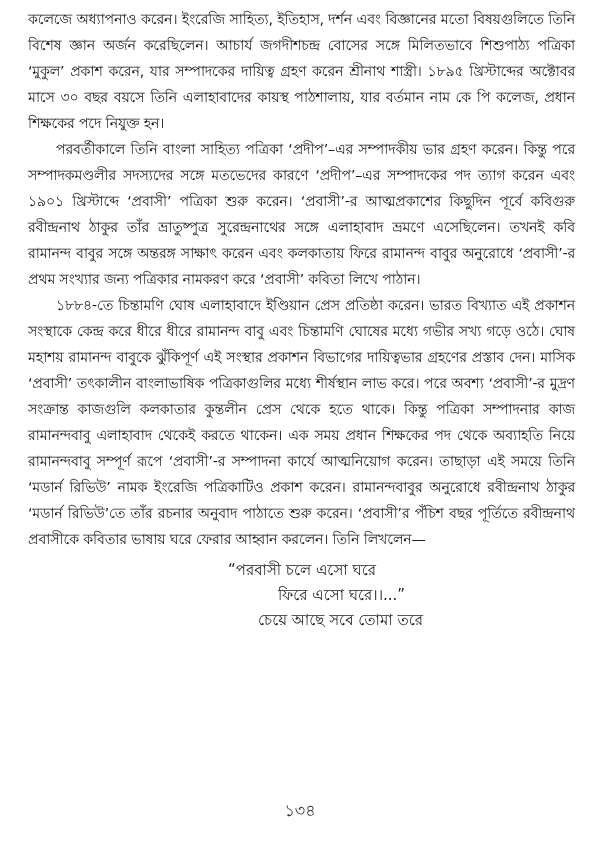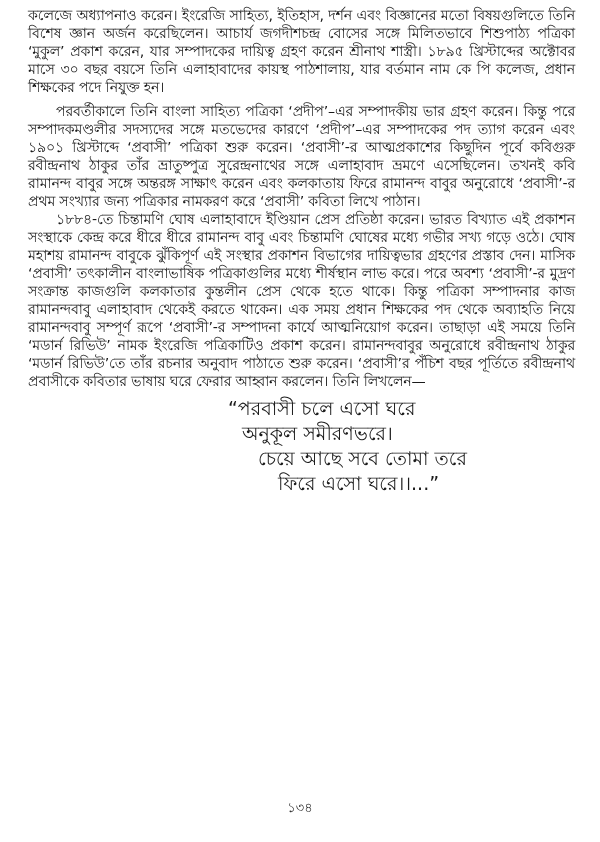--- a/index.html
+++ b/index.html
@@ -2,41 +2,40 @@
 <html><head>
 <meta charset="utf-8">
 <style>
   html, body { margin: 0; padding: 0; }
   body {
     width: 600px; height: 842px; background: #ffffff; position: relative; overflow: hidden;
     font-family: "DejaVu Sans", "Liberation Sans", sans-serif; color: #1a1a1a;
   }
   .page { position: absolute; left: 28px; top: 6px; width: 547px; }
   .para {
-    margin: 0; font-size: 14.2px; line-height: 18px; text-align: justify;
+    margin: 0; font-size: 14.2px; line-height: 26px; text-align: justify;
     text-align-last: left; letter-spacing: -0.2px;
   }
   .para.indent { text-indent: 28px; }
-  .para.gap { margin-top: 6px; }
+  .para.gap { }
   .poem { margin-top: 6px; }
-  .poem-line { font-size: 19px; line-height: 25px; white-space: nowrap; }
+  .poem-line { font-size: 15px; line-height: 25px; white-space: nowrap; }
   .page-number {
     position: absolute; left: 0; width: 600px; top: 798px; text-align: center;
-    font-size: 13px; color: #333;
+    font-size: 16px; color: #333;
   }
 </style>
 </head>
 <body>
 
 <div class="page">
   <p class="para">কলেজে অধ্যাপনাও করেন। ইংরেজি সাহিত্য, ইতিহাস, দর্শন এবং বিজ্ঞানের মতো বিষয়গুলিতে তিনি বিশেষ জ্ঞান অর্জন করেছিলেন। আচার্য জগদীশচন্দ্র বোসের সঙ্গে মিলিতভাবে শিশুপাঠ্য পত্রিকা ‘মুকুল’ প্রকাশ করেন, যার সম্পাদকের দায়িত্ব গ্রহণ করেন শ্রীনাথ শাস্ত্রী। ১৮৯৫ খ্রিস্টাব্দের অক্টোবর মাসে ৩০ বছর বয়সে তিনি এলাহাবাদের কায়স্থ পাঠশালায়, যার বর্তমান নাম কে পি কলেজ, প্রধান শিক্ষকের পদে নিযুক্ত হন।</p>
   <p class="para indent gap">পরবর্তীকালে তিনি বাংলা সাহিত্য পত্রিকা ‘প্রদীপ’–এর সম্পাদকীয় ভার গ্রহণ করেন। কিন্তু পরে সম্পাদকমণ্ডলীর সদস্যদের সঙ্গে মতভেদের কারণে ‘প্রদীপ’–এর সম্পাদকের পদ ত্যাগ করেন এবং ১৯০১ খ্রিস্টাব্দে ‘প্রবাসী’ পত্রিকা শুরু করেন। ‘প্রবাসী’-র আত্মপ্রকাশের কিছুদিন পূর্বে কবিগুরু রবীন্দ্রনাথ ঠাকুর তাঁর ভ্রাতুষ্পুত্র সুরেন্দ্রনাথের সঙ্গে এলাহাবাদ ভ্রমণে এসেছিলেন। তখনই কবি রামানন্দ বাবুর সঙ্গে অন্তরঙ্গ সাক্ষাৎ করেন এবং কলকাতায় ফিরে রামানন্দ বাবুর অনুরোধে ‘প্রবাসী’-র প্রথম সংখ্যার জন্য পত্রিকার নামকরণ করে ‘প্রবাসী’ কবিতা লিখে পাঠান।</p>
   <p class="para indent">১৮৮৪-তে চিন্তামণি ঘোষ এলাহাবাদে ইণ্ডিয়ান প্রেস প্রতিষ্ঠা করেন। ভারত বিখ্যাত এই প্রকাশন সংস্থাকে কেন্দ্র করে ধীরে ধীরে রামানন্দ বাবু এবং চিন্তামণি ঘোষের মধ্যে গভীর সখ্য গড়ে ওঠে। ঘোষ মহাশয় রামানন্দ বাবুকে ঝুঁকিপূর্ণ এই সংস্থার প্রকাশন বিভাগের দায়িত্বভার গ্রহণের প্রস্তাব দেন। মাসিক ‘প্রবাসী’ তৎকালীন বাংলাভাষিক পত্রিকাগুলির মধ্যে শীর্ষস্থান লাভ করে। পরে অবশ্য ‘প্রবাসী’-র মুদ্রণ সংক্রান্ত কাজগুলি কলকাতার কুন্তলীন প্রেস থেকে হতে থাকে। কিন্তু পত্রিকা সম্পাদনার কাজ রামানন্দবাবু এলাহাবাদ থেকেই করতে থাকেন। এক সময় প্রধান শিক্ষকের পদ থেকে অব্যাহতি নিয়ে রামানন্দবাবু সম্পূর্ণ রূপে ‘প্রবাসী’-র সম্পাদনা কার্যে আত্মনিয়োগ করেন। তাছাড়া এই সময়ে তিনি ‘মডার্ন রিভিউ’ নামক ইংরেজি পত্রিকাটিও প্রকাশ করেন। রামানন্দবাবুর অনুরোধে রবীন্দ্রনাথ ঠাকুর ‘মডার্ন রিভিউ’তে তাঁর রচনার অনুবাদ পাঠাতে শুরু করেন। ‘প্রবাসী’র পঁচিশ বছর পূর্তিতে রবীন্দ্রনাথ প্রবাসীকে কবিতার ভাষায় ঘরে ফেরার আহ্বান করলেন। তিনি লিখলেন—</p>
 
   <div class="poem">
     <div class="poem-line" style="padding-left:200px">“পরবাসী চলে এসো ঘরে</div>
-    <div class="poem-line" style="padding-left:214px">অনুকূল সমীরণভরে।</div>
+    <div class="poem-line" style="padding-left:250px">ফিরে এসো ঘরে।।...”</div>
     <div class="poem-line" style="padding-left:230px">চেয়ে আছে সবে তোমা তরে</div>
-    <div class="poem-line" style="padding-left:250px">ফিরে এসো ঘরে।।...”</div>
   </div>
 </div>
 
 <div class="page-number">১৩৪</div>
 
 </body></html>

